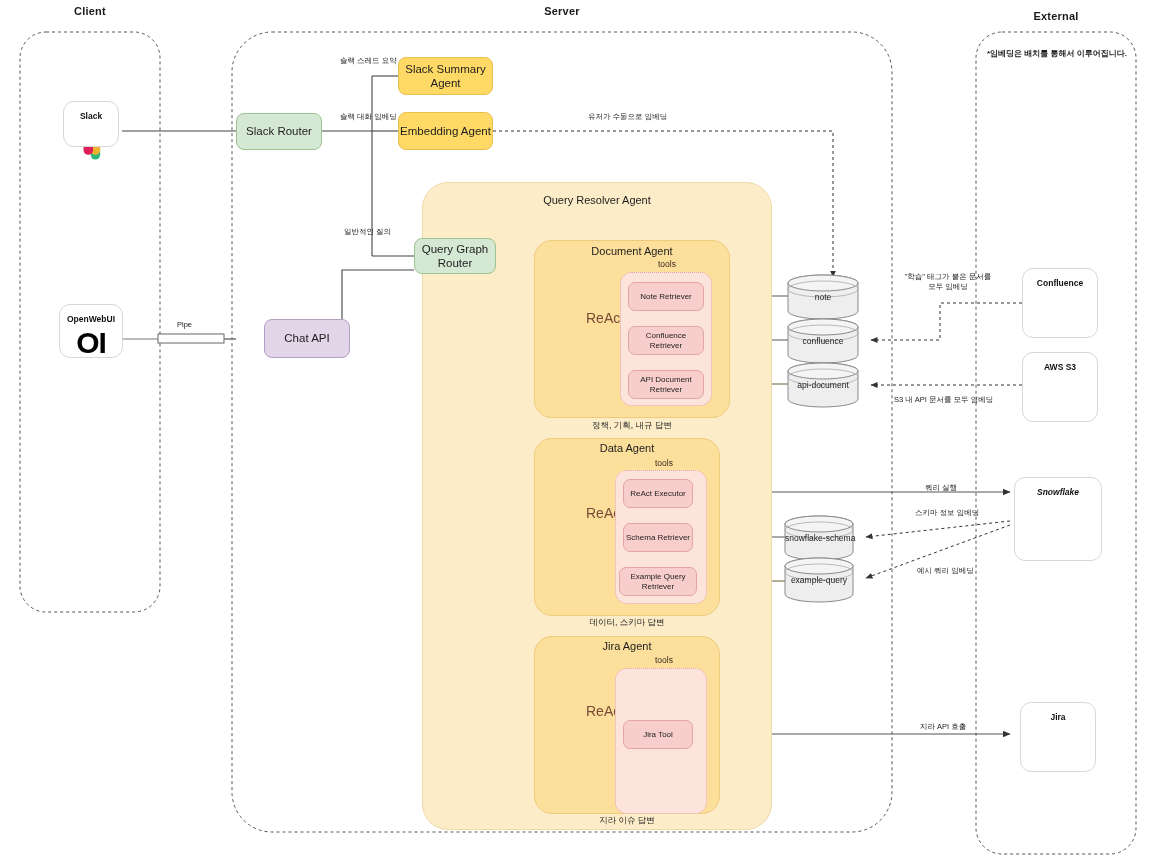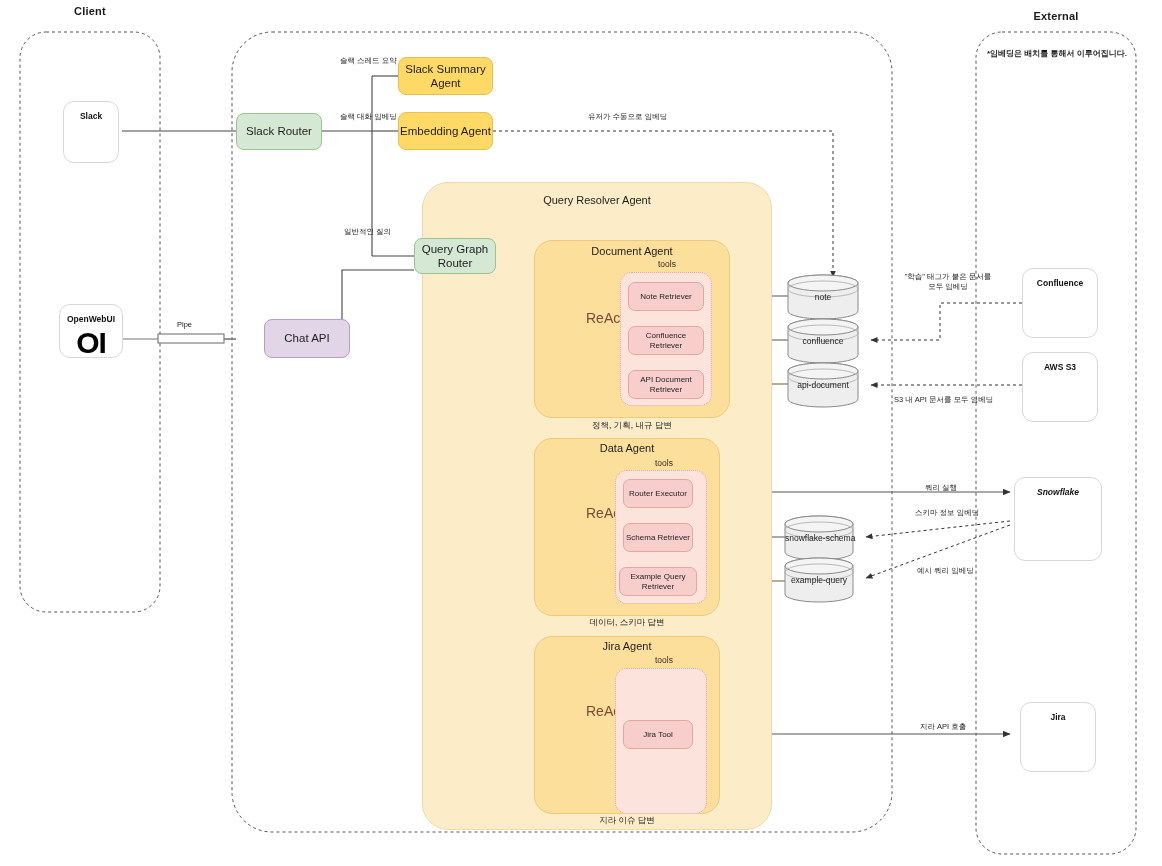--- a/index.html
+++ b/index.html
@@ -381,24 +381,25 @@
     </g>
 
     <g transform="translate(1058,740)">
       <path d="M2,-22 L22,-2 L2,18 L-6,10 L6,-2 L-6,-14 z" fill="#2684ff"></path>
       <path d="M-10,-2 L10,18 L-2,18 L-22,-2 L-14,-10 z" fill="#0052cc" opacity=".85"></path>
       <path d="M-22,6 L-2,26 L10,14 L-10,-6 z" fill="#2684ff" opacity=".9"></path>
     </g>
   </svg>
 
   <div class="zone-title" style="left:20px; top:5px; width:140px;">Client</div>
+  <div class="zone-title" style="left:232px; top:5px; width:660px;">Server</div>
   <div class="zone-title" style="left:976px; top:10px; width:160px;">External</div>
   <div class="edge-label bold" style="left:986px; top:49px; width:142px; text-align:center;">*임베딩은 배치를 통해서 이루어집니다.</div>
 
-  <div class="logo-card" style="left:63px; top:101px; width:56px; height:62px;">
+  <div class="logo-card" style="left:63px; top:101px; width:56px; height:46px;">
     <div class="cap">Slack</div>
   </div>
 
   <div class="logo-card" style="left:59px; top:304px; width:64px; height:54px;">
     <div class="cap">OpenWebUI</div>
     <div style="font-size:30px; font-weight:bold; line-height:1; margin-top:0; letter-spacing:-1px; color:#000;">OI</div>
   </div>
 
   <div class="pipe-label" style="left:177px; top:320px;">Pipe</div>
 
@@ -428,21 +429,21 @@
   <div class="node tool" style="left:628px; top:282px; width:76px; height:29px;">Note Retriever</div>
   <div class="node tool" style="left:628px; top:326px; width:76px; height:29px;">Confluence Retriever</div>
   <div class="node tool" style="left:628px; top:370px; width:76px; height:29px;">API Document Retriever</div>
   <div class="caption" style="left:534px; top:420px; width:196px;">정책, 기획, 내규 답변</div>
 
   <div class="container-box agent-box" style="left:534px; top:438px; width:186px; height:178px;"></div>
   <div class="box-title" style="left:534px; top:442px; width:186px;">Data Agent</div>
   <div class="tools-label" style="left:655px; top:458px;">tools</div>
   <div class="react-label" style="left:586px; top:505px;">ReAct</div>
   <div class="tools-box" style="left:615px; top:470px; width:92px; height:134px;"></div>
-  <div class="node tool" style="left:623px; top:479px; width:70px; height:29px;">Router Executor</div>
+  <div class="node tool" style="left:623px; top:479px; width:70px; height:29px;">ReAct Executor</div>
   <div class="node tool" style="left:623px; top:523px; width:70px; height:29px;">Schema Retriever</div>
   <div class="node tool" style="left:619px; top:567px; width:78px; height:29px;">Example Query Retriever</div>
   <div class="caption" style="left:534px; top:617px; width:186px;">데이터, 스키마 답변</div>
 
   <div class="container-box agent-box" style="left:534px; top:636px; width:186px; height:178px;"></div>
   <div class="box-title" style="left:534px; top:640px; width:186px;">Jira Agent</div>
   <div class="tools-label" style="left:655px; top:655px;">tools</div>
   <div class="react-label" style="left:586px; top:703px;">ReAct</div>
   <div class="tools-box" style="left:615px; top:668px; width:92px; height:146px;"></div>
   <div class="node tool" style="left:623px; top:720px; width:70px; height:29px;">Jira Tool</div>

